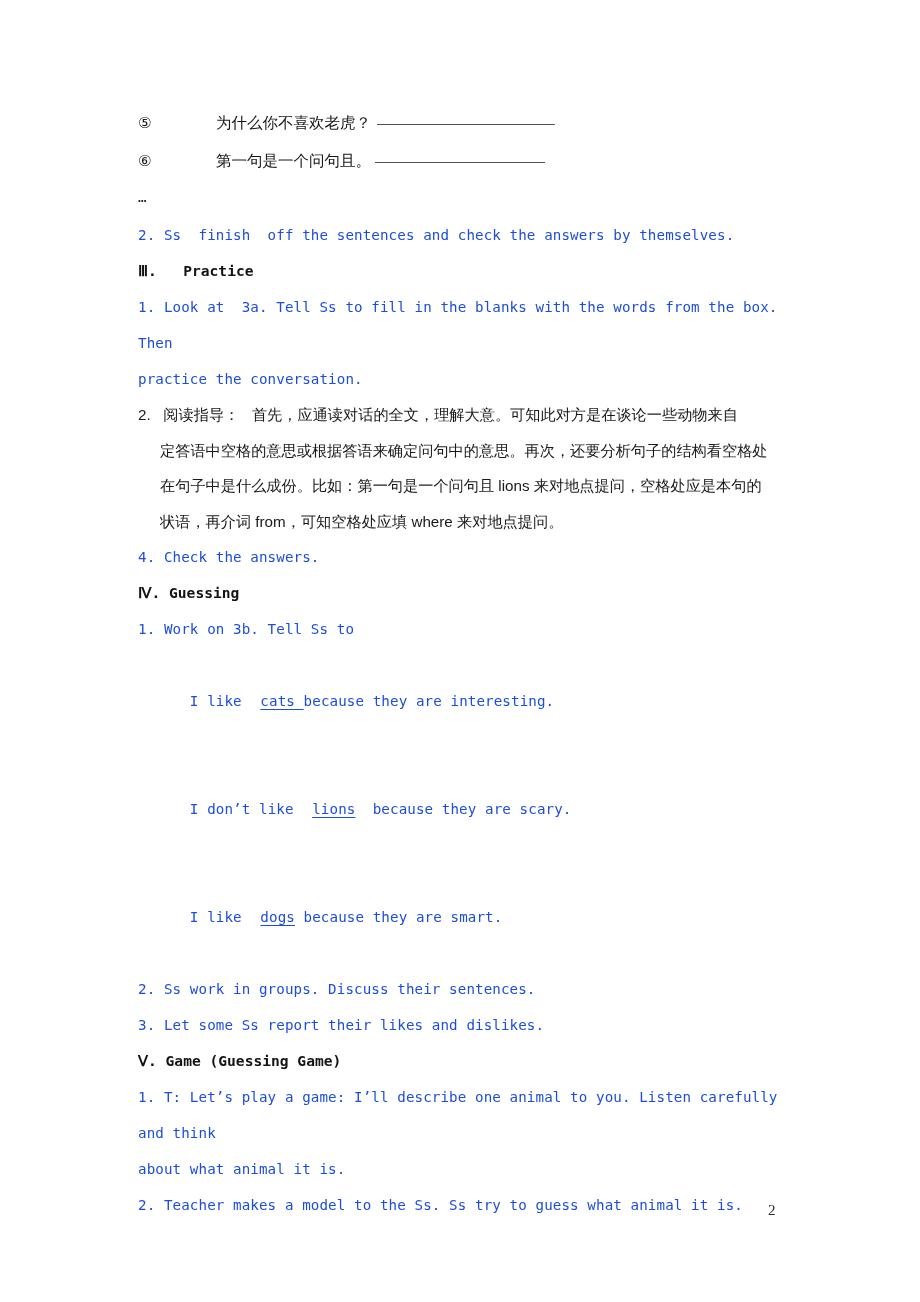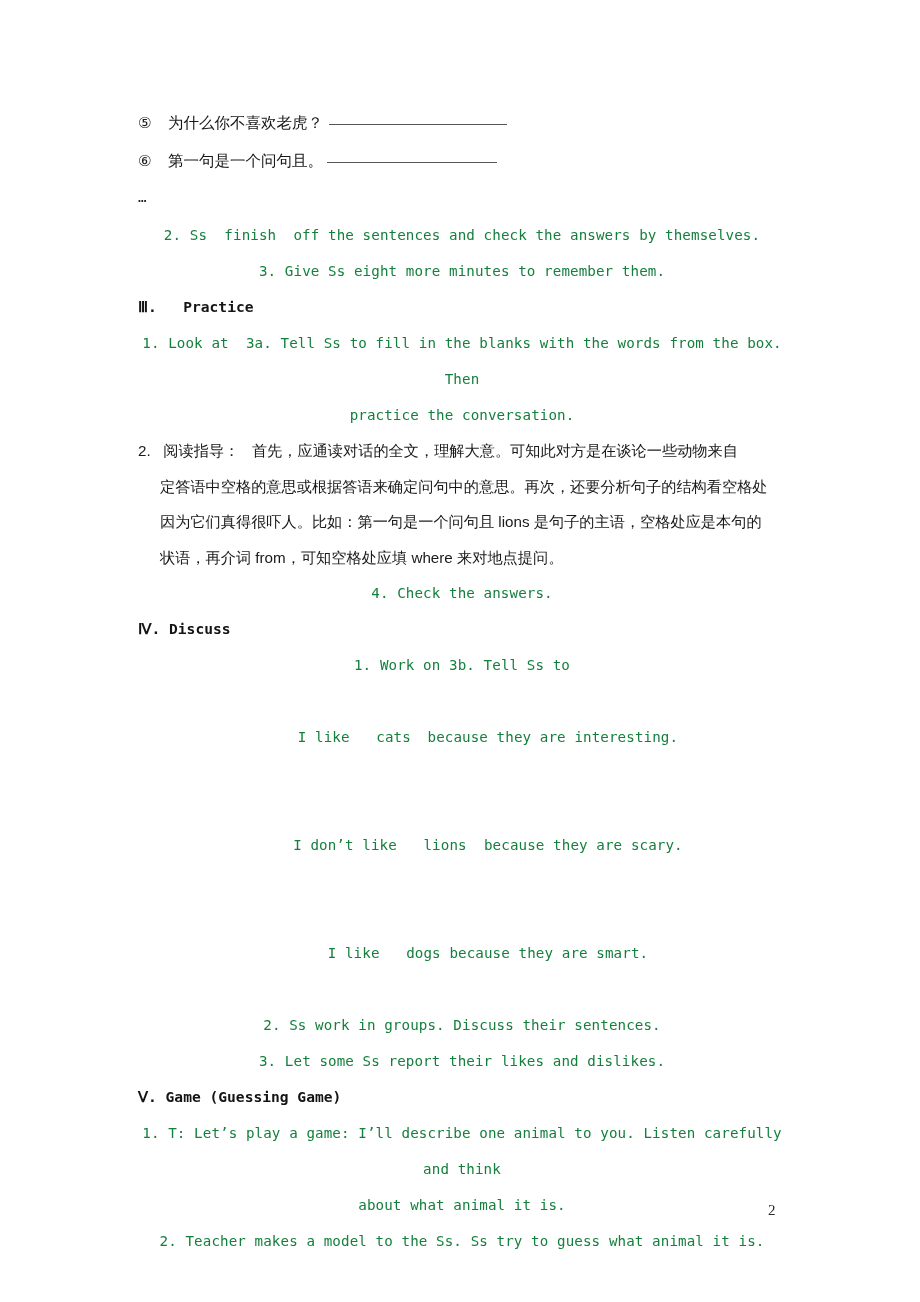--- a/index.html
+++ b/index.html
@@ -30,24 +30,23 @@
     left: 138px;
     top: 104px;
     width: 648px;
   }
 
   
   .line {
     font-family: "DejaVu Sans Mono", "Liberation Mono", monospace;
     font-size: 14.2px;
     line-height: 36px;
-    color: #15803d;
+    color: #1d4ed8;
     white-space: pre-wrap;
     letter-spacing: 0.1px;
-    text-align: center;
   }
 
   .heading {
     font-family: "DejaVu Sans Mono", "Liberation Mono", monospace;
     font-size: 14.6px;
     line-height: 36px;
     font-weight: bold;
     color: #141414;
     white-space: pre-wrap;
   }
@@ -63,20 +62,21 @@
     font-size: 15px;
     width: 30px;
     flex: 0 0 30px;
     color: #1c1c1c;
   }
   .blank-row .cn-text {
     font-family: "DejaVu Sans", "Liberation Sans", sans-serif;
     font-size: 15.5px;
     color: #161616;
     white-space: pre;
+    margin-left: 48px;
   }
   .blank-rule {
     display: inline-block;
     border-bottom: 1px solid #555;
     height: 0;
     position: relative;
     top: -3px;
   }
   .rule-a { width: 178px; margin-left: 6px; }
   .rule-b { width: 170px; margin-left: 4px; }
@@ -93,22 +93,22 @@
   .cn-para {
     font-family: Liberation Sans, sans-serif;
     font-size: 15.2px;
     line-height: 35.5px;
     color: #191919;
     white-space: pre-wrap;
   }
   .cn-indent { padding-left: 22px; }
 
   .fill-word {
+    text-decoration: underline;
     text-underline-offset: 3px;
-    margin-left: 8px;
   }
 
   .gap-sm { display: inline-block; width: 10px; }
 
   .page-number {
     position: absolute;
     left: 768px;
     top: 1202px;
     font-family: "Liberation Serif", "DejaVu Serif", serif;
     font-size: 15px;
@@ -133,36 +133,35 @@
       <span class="marker">⑥</span>
       <span class="cn-text">第一句是一个问句且。</span>
       <span class="blank-rule rule-b"></span>
     </div>
 
     <div class="ellipsis">…</div>
 
     <div class="sp-3"></div>
 
     <div class="line">2. Ss  finish  off the sentences and check the answers by themselves.</div>
-    <div class="line">3. Give Ss eight more minutes to remember them.</div>
 
     <div class="heading">Ⅲ.   Practice</div>
 
     <div class="line">1. Look at  3a. Tell Ss to fill in the blanks with the words from the box. Then</div>
     <div class="line">practice the conversation.</div>
 
     <div class="cn-para">2.   阅读指导：   首先，应通读对话的全文，理解大意。可知此对方是在谈论一些动物来自</div>
     <div class="cn-para cn-indent">定答语中空格的意思或根据答语来确定问句中的意思。再次，还要分析句子的结构看空格处</div>
-    <div class="cn-para cn-indent">因为它们真得很吓人。比如：第一句是一个问句且 lions 是句子的主语，空格处应是本句的</div>
+    <div class="cn-para cn-indent">在句子中是什么成份。比如：第一句是一个问句且 lions 来对地点提问，空格处应是本句的</div>
     <div class="cn-para cn-indent">状语，再介词 from，可知空格处应填 where 来对地点提问。</div>
 
 
     <div class="line">4. Check the answers.</div>
 
-    <div class="heading">Ⅳ. Discuss</div>
+    <div class="heading">Ⅳ. Guessing</div>
 
     <div class="line">1. Work on 3b. Tell Ss to</div>
 
     <div class="line">
       <span>I like </span><span class="gap-sm"></span><span class="fill-word">cats</span><span class="fill-word">&nbsp;</span><span>because they are interesting.</span>
     </div>
 
     <div class="line">
       <span>I don’t like </span><span class="gap-sm"></span><span class="fill-word">lions</span><span>  because they are scary.</span>
     </div>

